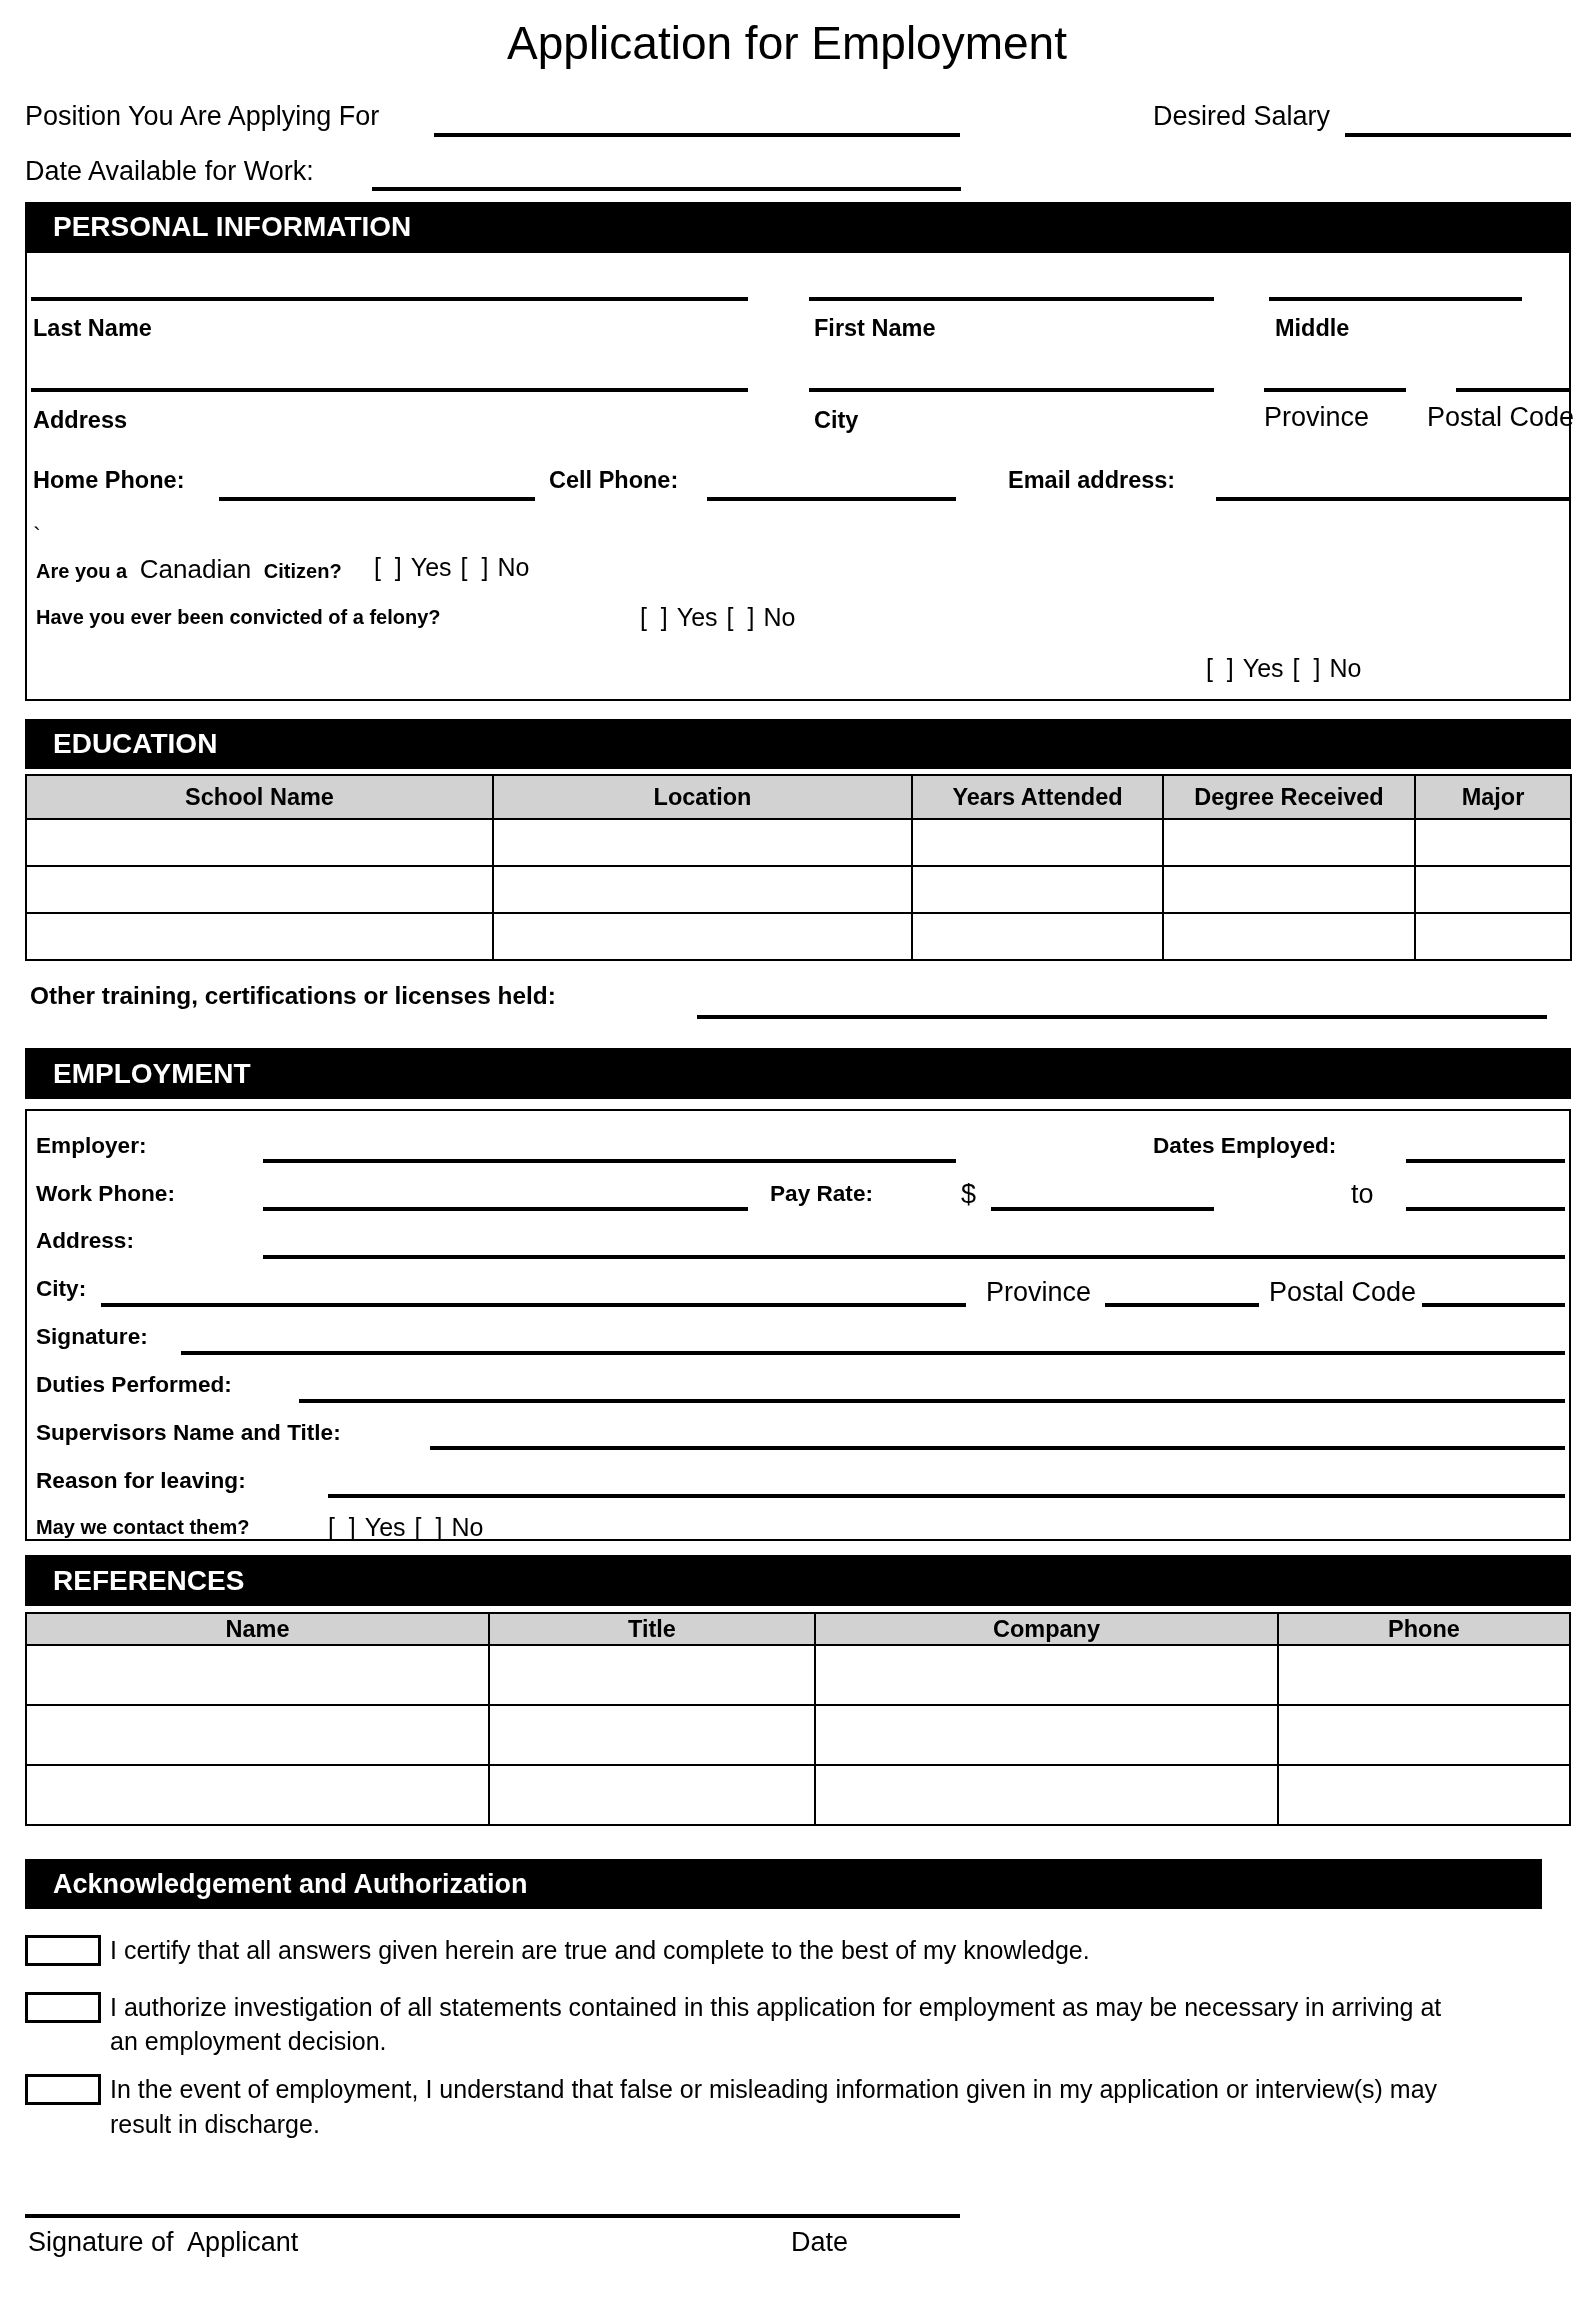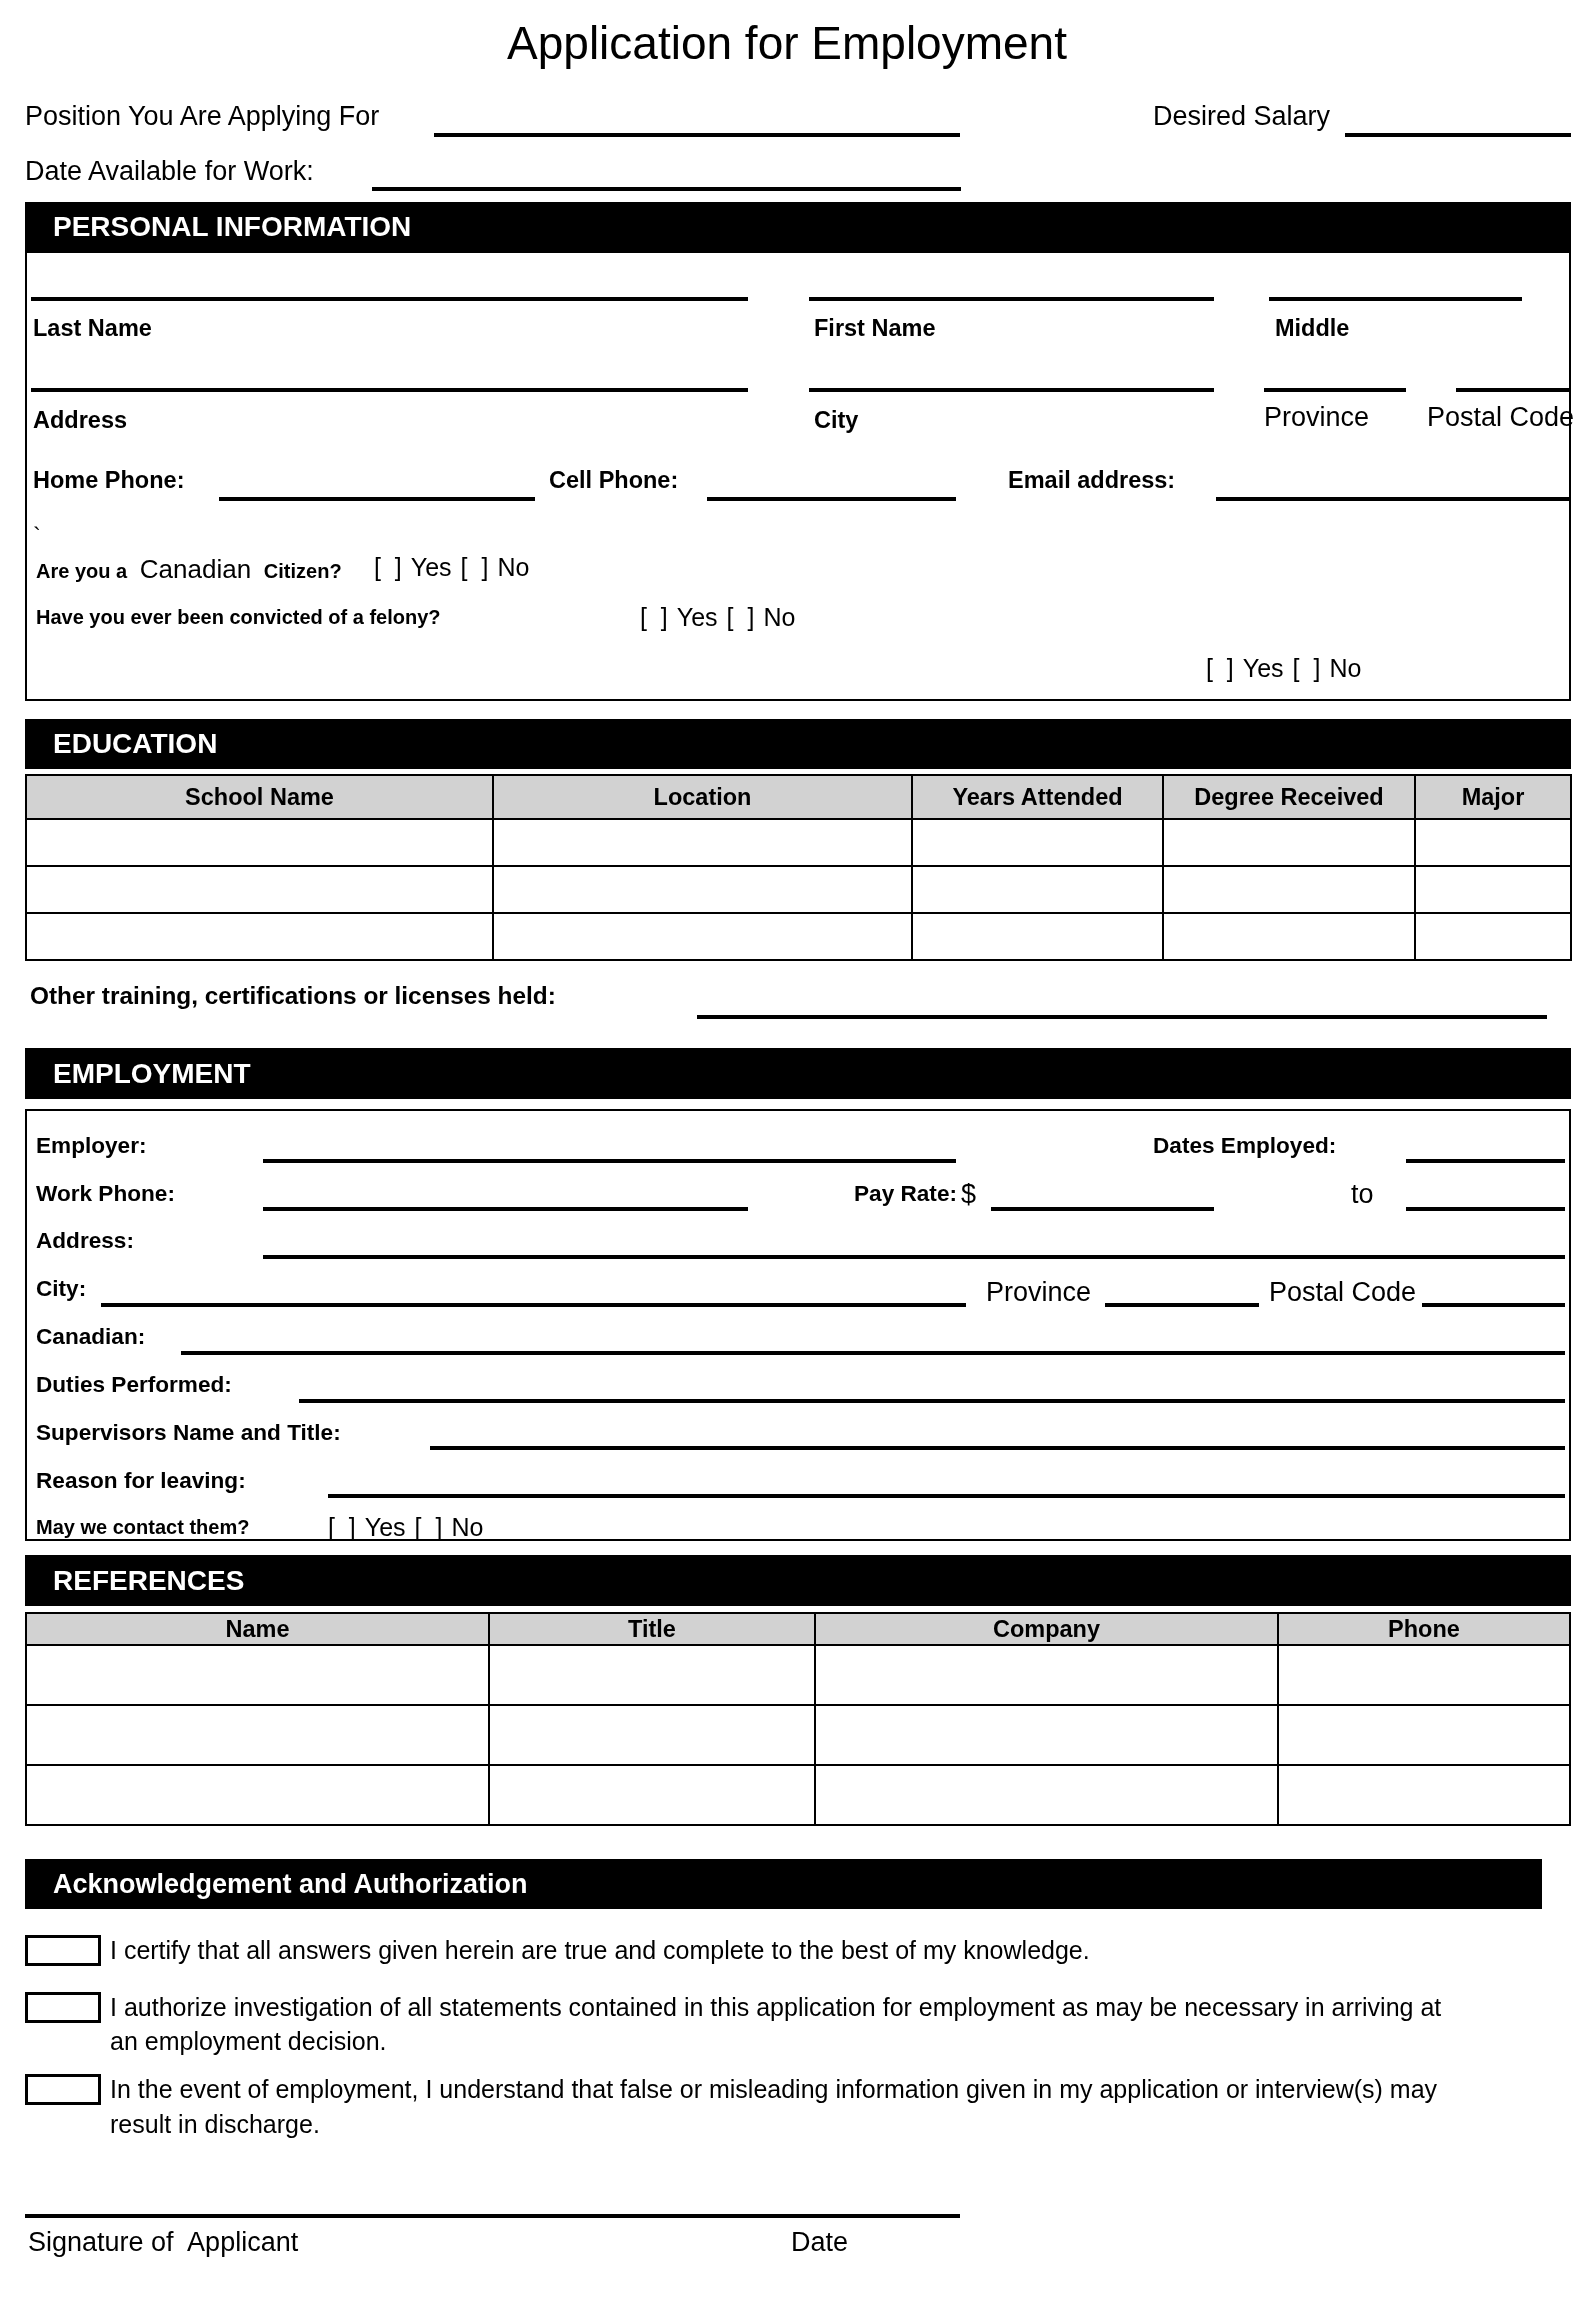--- a/index.html
+++ b/index.html
@@ -141,37 +141,37 @@
   </div>
   <div class="box" style="left:25px;top:1109px;width:1546px;height:432px;"></div>
 
   <span class="abs elabel" style="left:36px;top:1133px;">Employer:</span>
   <div class="ln" style="left:263px;top:1159px;width:693px;"></div>
   <span class="abs elabel" style="left:1153px;top:1133px;">Dates Employed:</span>
   <div class="ln" style="left:1406px;top:1159px;width:159px;"></div>
 
   <span class="abs elabel" style="left:36px;top:1181px;">Work Phone:</span>
   <div class="ln" style="left:263px;top:1207px;width:485px;"></div>
-  <span class="abs elabel" style="left:854px;top:1181px;">Pay Rate:</span>
+  <span class="abs elabel" style="left:770px;top:1181px;">Pay Rate:</span>
   <span class="abs rlabel" style="left:961px;top:1179px;">$</span>
   <div class="ln" style="left:991px;top:1207px;width:223px;"></div>
   <span class="abs rlabel" style="left:1351px;top:1179px;">to</span>
   <div class="ln" style="left:1406px;top:1207px;width:159px;"></div>
 
   <span class="abs elabel" style="left:36px;top:1228px;">Address:</span>
   <div class="ln" style="left:263px;top:1255px;width:1302px;"></div>
 
   <span class="abs elabel" style="left:36px;top:1276px;">City:</span>
   <div class="ln" style="left:101px;top:1303px;width:865px;"></div>
   <span class="abs rlabel" style="left:986px;top:1277px;">Province</span>
   <div class="ln" style="left:1105px;top:1303px;width:154px;"></div>
   <span class="abs rlabel" style="left:1269px;top:1277px;">Postal Code</span>
   <div class="ln" style="left:1422px;top:1303px;width:143px;"></div>
 
-  <span class="abs elabel" style="left:36px;top:1324px;">Canadian:</span>
+  <span class="abs elabel" style="left:36px;top:1324px;">Signature:</span>
   <div class="ln" style="left:181px;top:1351px;width:1384px;"></div>
 
   <span class="abs elabel" style="left:36px;top:1372px;">Duties Performed:</span>
   <div class="ln" style="left:299px;top:1399px;width:1266px;"></div>
 
   <span class="abs elabel" style="left:36px;top:1420px;">Supervisors Name and Title:</span>
   <div class="ln" style="left:430px;top:1446px;width:1135px;"></div>
 
   <span class="abs elabel" style="left:36px;top:1468px;">Reason for leaving:</span>
   <div class="ln" style="left:328px;top:1494px;width:1237px;"></div>

